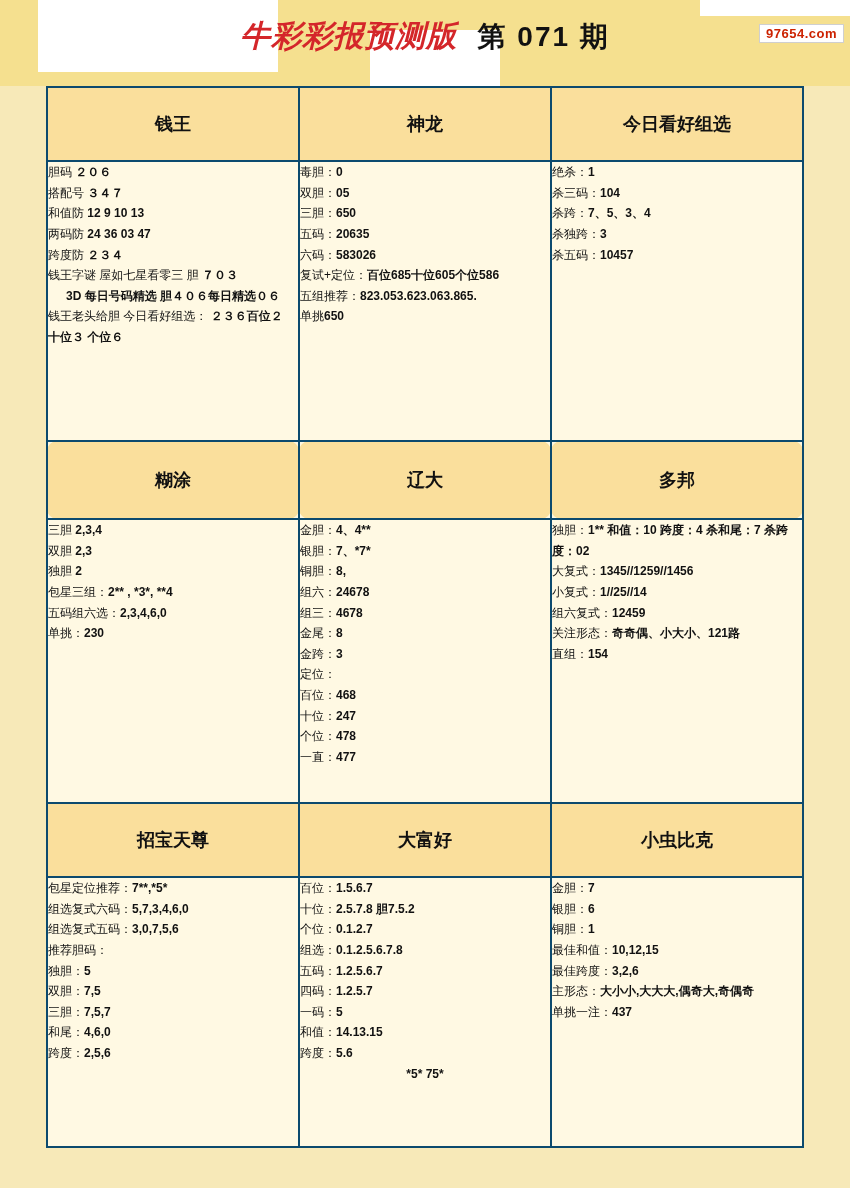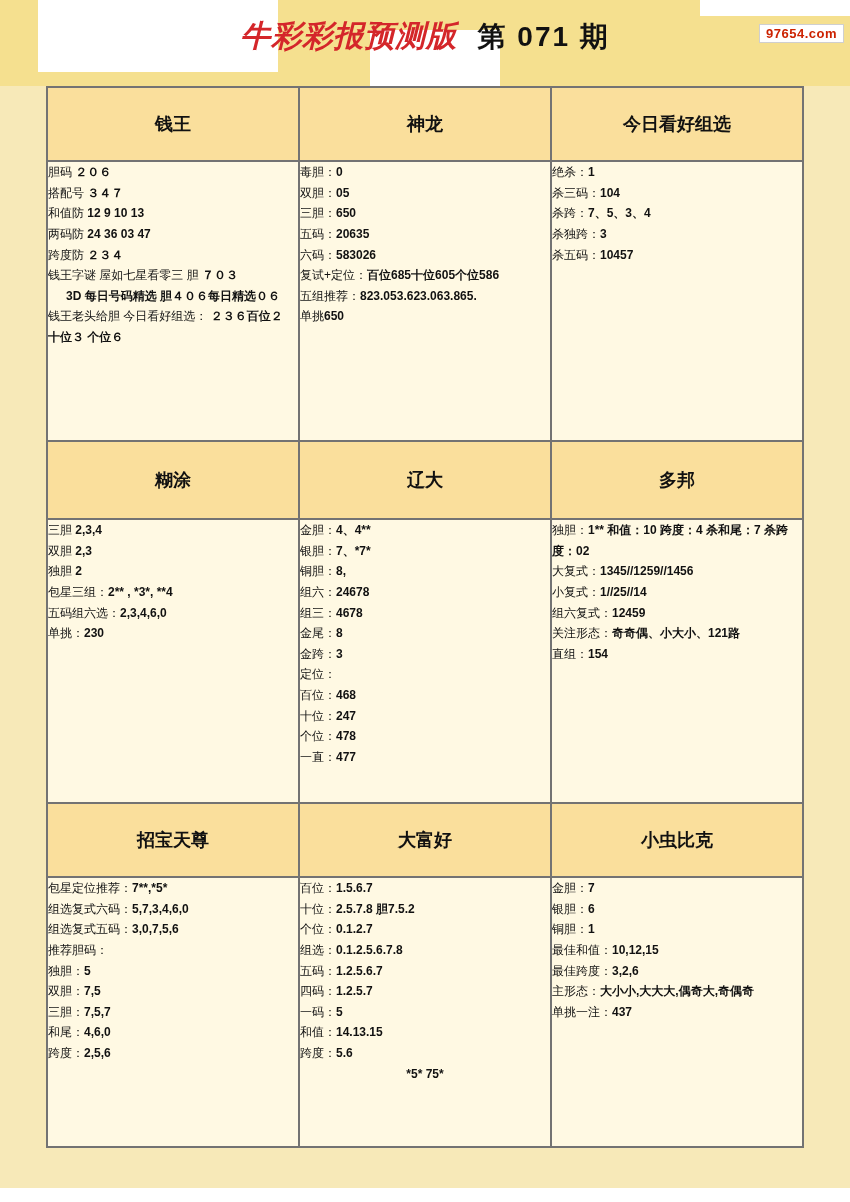--- a/index.html
+++ b/index.html
@@ -95,36 +95,37 @@
     position: absolute;
     top: 86px;
     left: 46px;
     width: 758px;
     border: 2px solid #111;
     border-collapse: collapse;
     table-layout: fixed;
     background: #fff8e0;
   }
   .grid td {
-    border: 2px solid #737373;
+    border: 2px solid #0c4a6e;
     vertical-align: top;
     padding: 0;
   }
   .sec-head {
     background: #fadf9c;
     text-align: center;
     font-size: 18px;
     font-weight: bold;
     color: #111;
     height: 72px;
     line-height: 72px;
   }
   .sec-head.tall {
     height: 76px;
     line-height: 76px;
+    border-radius: 10px;
   }
   .sec-body {
     background: #fff9e3;
     padding: 10px 9px 12px 9px;
     font-size: 12px;
     line-height: 1.72;
     color: #111;
   }
   .sec-body .row {
     white-space: normal;

